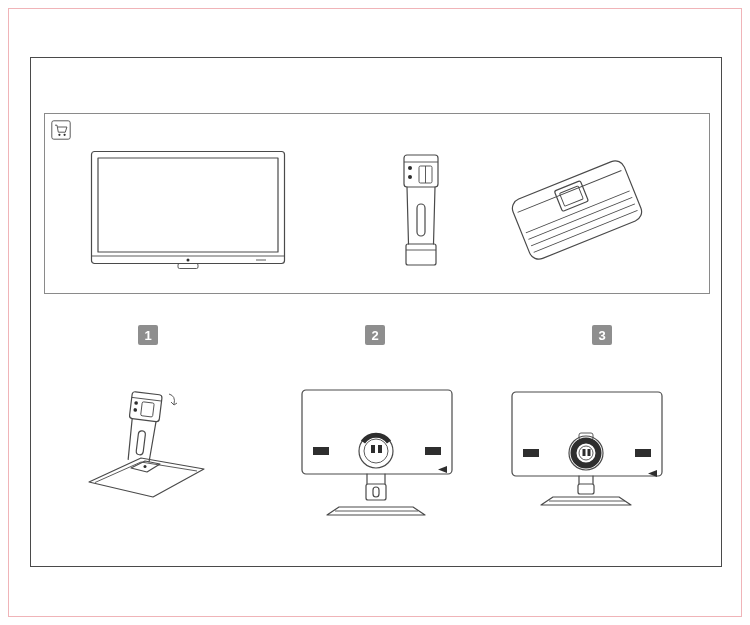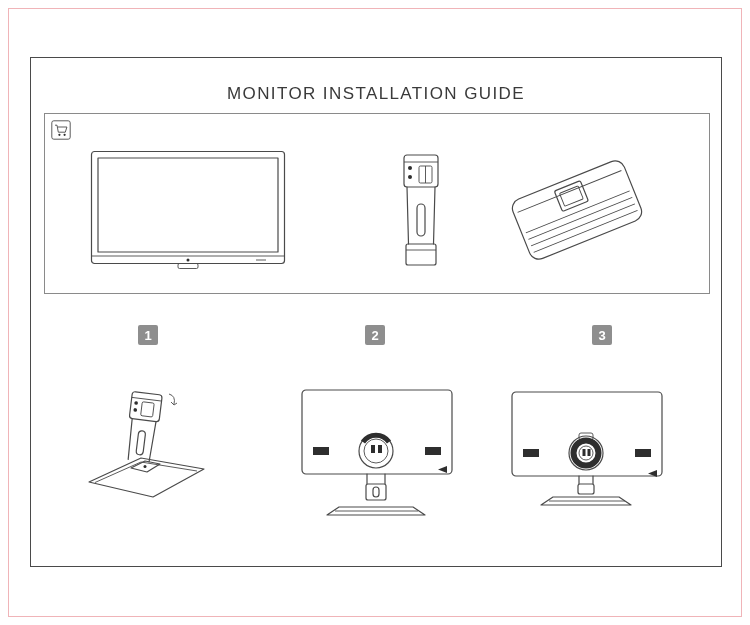--- a/index.html
+++ b/index.html
@@ -25,21 +25,20 @@
   .dark { fill:#2e2e2e; stroke:none; }
 </style>
 </head>
 <body>
 
 <div class="page">
   <div class="outer-frame"></div>
 
   <div class="sheet">
 
-    <div class="title">MONITOR INSTALLATION GUIDE</div>
 
     <div class="parts-box">
 
       <div class="cart">
         <svg width="20" height="20" viewBox="0 0 20 20">
           <rect class="thin" x="0.8" y="0.8" width="18.4" height="18.4" rx="2"></rect>
           <path class="thin" d="M4,5.2 h2 l1.3,7 h7 l1.6,-5.2 h-9.3"></path>
           <circle class="dark" cx="8.4" cy="14.8" r="1.1"></circle>
           <circle class="dark" cx="13.6" cy="14.8" r="1.1"></circle>
         </svg>

